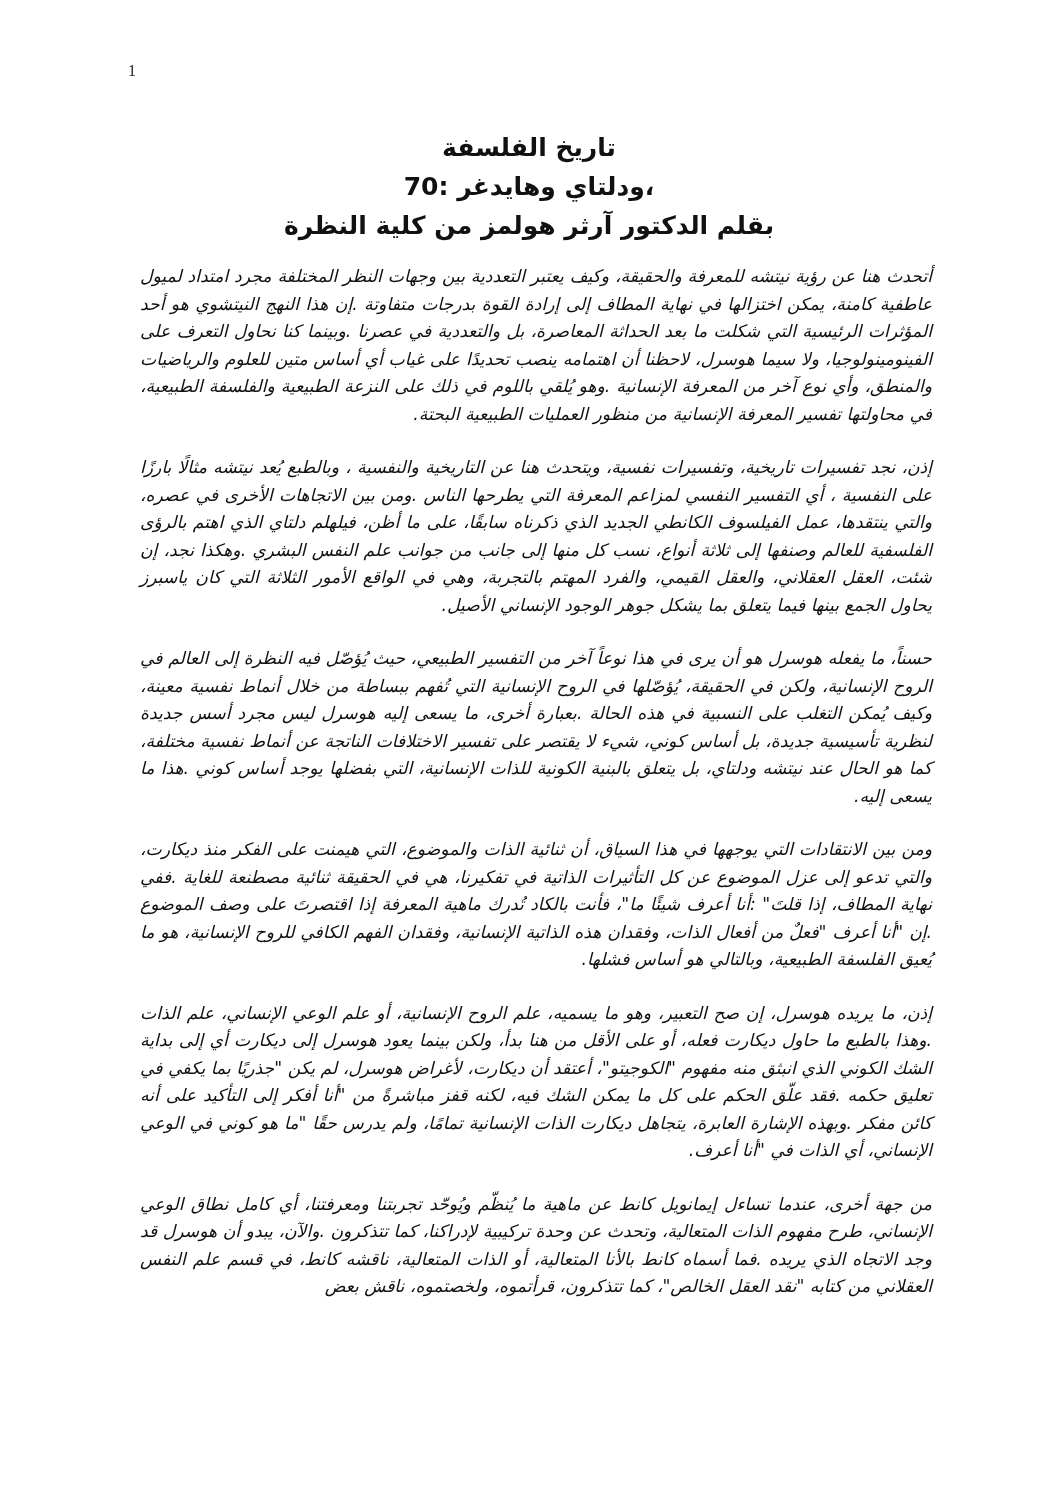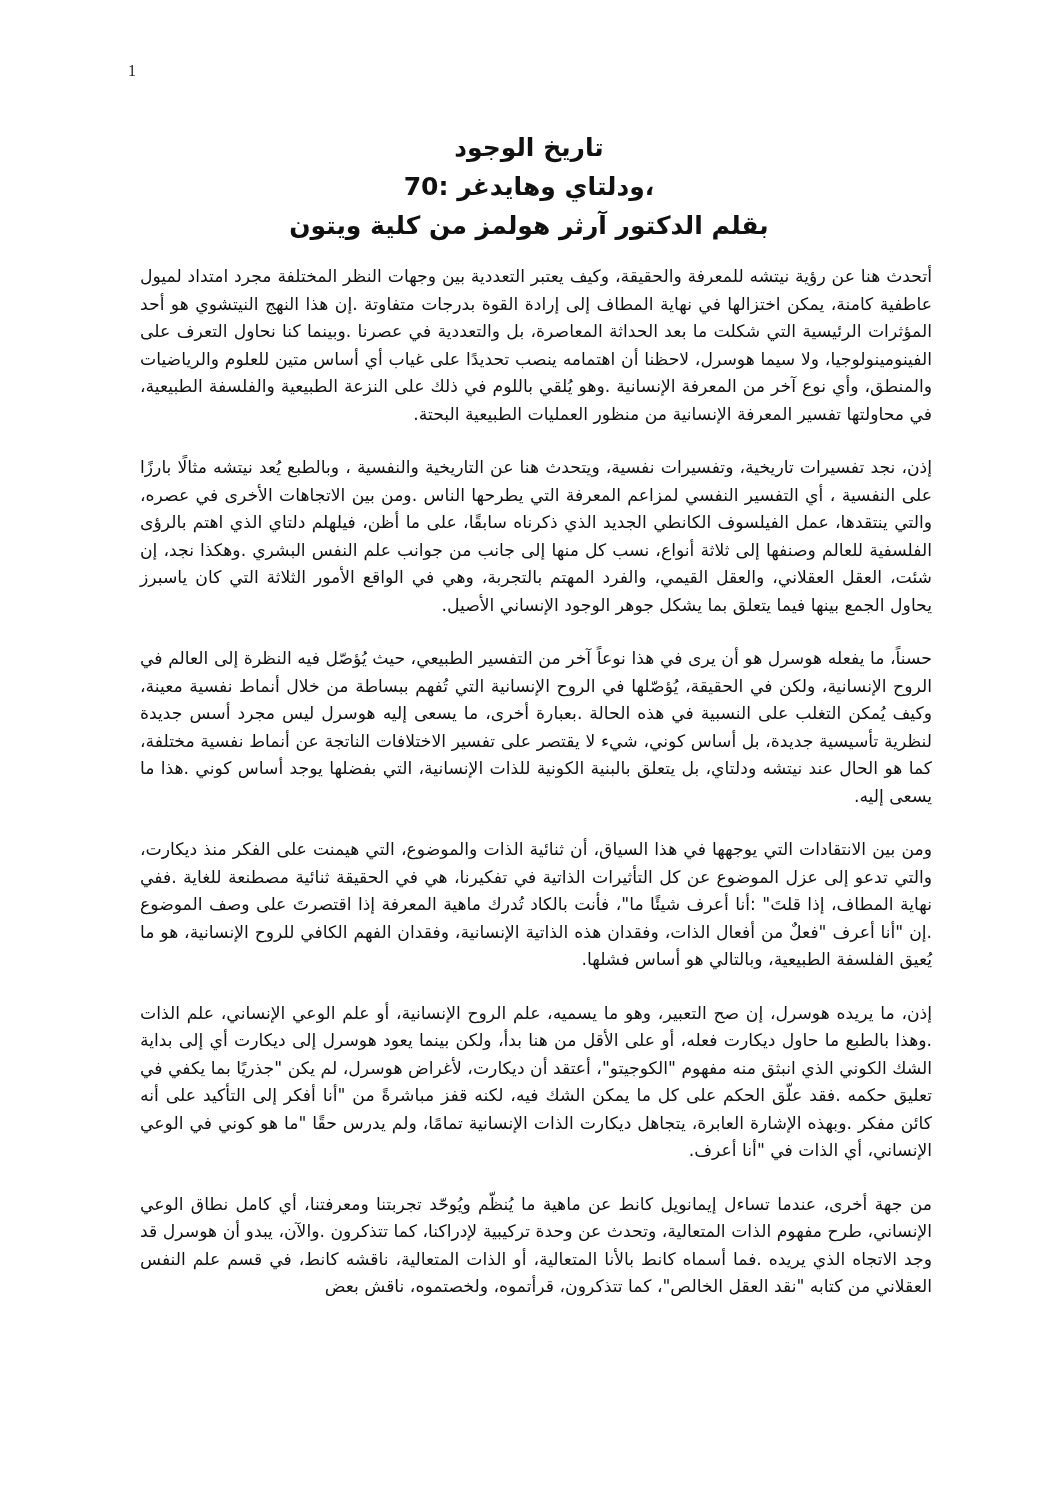--- a/index.html
+++ b/index.html
@@ -44,31 +44,32 @@
       width: 804px;
       direction: rtl;
       text-align: justify;
       text-align-last: right;
       font-family: "DejaVu Sans", sans-serif;
       font-size: 17.2px;
       line-height: 27.5px;
     }
     .para {
       margin: 0 0 26px 12px;
+      font-style: italic;
     }
   </style>
 </head>
 <body>
 
 <div class="page-number">1</div>
 
 <div class="title-block">
-  <span class="title-line">تاريخ الوجود</span>
+  <span class="title-line">تاريخ الفلسفة</span>
   <span class="title-line">،ودلتاي وهايدغر :70</span>
-  <span class="title-line">بقلم الدكتور آرثر هولمز من كلية ويتون</span>
+  <span class="title-line">بقلم الدكتور آرثر هولمز من كلية النظرة</span>
 </div>
 
 <div class="body-text">
   <p class="para">أتحدث هنا عن رؤية نيتشه للمعرفة والحقيقة، وكيف يعتبر التعددية بين وجهات النظر المختلفة مجرد امتداد لميول عاطفية كامنة، يمكن اختزالها في نهاية المطاف إلى إرادة القوة بدرجات متفاوتة .إن هذا النهج النيتشوي هو أحد المؤثرات الرئيسية التي شكلت ما بعد الحداثة المعاصرة، بل والتعددية في عصرنا .وبينما كنا نحاول التعرف على الفينومينولوجيا، ولا سيما هوسرل، لاحظنا أن اهتمامه ينصب تحديدًا على غياب أي أساس متين للعلوم والرياضيات والمنطق، وأي نوع آخر من المعرفة الإنسانية .وهو يُلقي باللوم في ذلك على النزعة الطبيعية والفلسفة الطبيعية، في محاولتها تفسير المعرفة الإنسانية من منظور العمليات الطبيعية البحتة.</p>
   <p class="para">إذن، نجد تفسيرات تاريخية، وتفسيرات نفسية، ويتحدث هنا عن التاريخية والنفسية ، وبالطبع يُعد نيتشه مثالًا بارزًا على النفسية ، أي التفسير النفسي لمزاعم المعرفة التي يطرحها الناس .ومن بين الاتجاهات الأخرى في عصره، والتي ينتقدها، عمل الفيلسوف الكانطي الجديد الذي ذكرناه سابقًا، على ما أظن، فيلهلم دلتاي الذي اهتم بالرؤى الفلسفية للعالم وصنفها إلى ثلاثة أنواع، نسب كل منها إلى جانب من جوانب علم النفس البشري .وهكذا نجد، إن شئت، العقل العقلاني، والعقل القيمي، والفرد المهتم بالتجربة، وهي في الواقع الأمور الثلاثة التي كان ياسبرز يحاول الجمع بينها فيما يتعلق بما يشكل جوهر الوجود الإنساني الأصيل.</p>
   <p class="para">حسناً، ما يفعله هوسرل هو أن يرى في هذا نوعاً آخر من التفسير الطبيعي، حيث يُؤصّل فيه النظرة إلى العالم في الروح الإنسانية، ولكن في الحقيقة، يُؤصّلها في الروح الإنسانية التي تُفهم ببساطة من خلال أنماط نفسية معينة، وكيف يُمكن التغلب على النسبية في هذه الحالة .بعبارة أخرى، ما يسعى إليه هوسرل ليس مجرد أسس جديدة لنظرية تأسيسية جديدة، بل أساس كوني، شيء لا يقتصر على تفسير الاختلافات الناتجة عن أنماط نفسية مختلفة، كما هو الحال عند نيتشه ودلتاي، بل يتعلق بالبنية الكونية للذات الإنسانية، التي بفضلها يوجد أساس كوني .هذا ما يسعى إليه.</p>
   <p class="para">ومن بين الانتقادات التي يوجهها في هذا السياق، أن ثنائية الذات والموضوع، التي هيمنت على الفكر منذ ديكارت، والتي تدعو إلى عزل الموضوع عن كل التأثيرات الذاتية في تفكيرنا، هي في الحقيقة ثنائية مصطنعة للغاية .ففي نهاية المطاف، إذا قلتَ" :أنا أعرف شيئًا ما"، فأنت بالكاد تُدرك ماهية المعرفة إذا اقتصرتَ على وصف الموضوع .إن "أنا أعرف "فعلٌ من أفعال الذات، وفقدان هذه الذاتية الإنسانية، وفقدان الفهم الكافي للروح الإنسانية، هو ما يُعيق الفلسفة الطبيعية، وبالتالي هو أساس فشلها.</p>
   <p class="para">إذن، ما يريده هوسرل، إن صح التعبير، وهو ما يسميه، علم الروح الإنسانية، أو علم الوعي الإنساني، علم الذات .وهذا بالطبع ما حاول ديكارت فعله، أو على الأقل من هنا بدأ، ولكن بينما يعود هوسرل إلى ديكارت أي إلى بداية الشك الكوني الذي انبثق منه مفهوم "الكوجيتو"، أعتقد أن ديكارت، لأغراض هوسرل، لم يكن "جذريًا بما يكفي في تعليق حكمه .فقد علّق الحكم على كل ما يمكن الشك فيه، لكنه قفز مباشرةً من "أنا أفكر إلى التأكيد على أنه كائن مفكر .وبهذه الإشارة العابرة، يتجاهل ديكارت الذات الإنسانية تمامًا، ولم يدرس حقًا "ما هو كوني في الوعي الإنساني، أي الذات في "أنا أعرف.</p>
   <p class="para">من جهة أخرى، عندما تساءل إيمانويل كانط عن ماهية ما يُنظّم ويُوحّد تجربتنا ومعرفتنا، أي كامل نطاق الوعي الإنساني، طرح مفهوم الذات المتعالية، وتحدث عن وحدة تركيبية لإدراكنا، كما تتذكرون .والآن، يبدو أن هوسرل قد وجد الاتجاه الذي يريده .فما أسماه كانط بالأنا المتعالية، أو الذات المتعالية، ناقشه كانط، في قسم علم النفس العقلاني من كتابه "نقد العقل الخالص"، كما تتذكرون، قرأتموه، ولخصتموه، ناقش بعض</p>
 </div>

